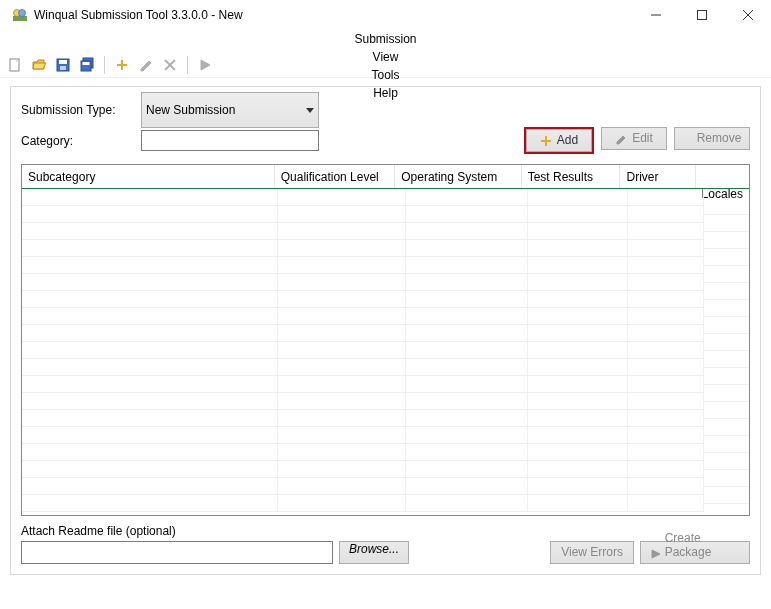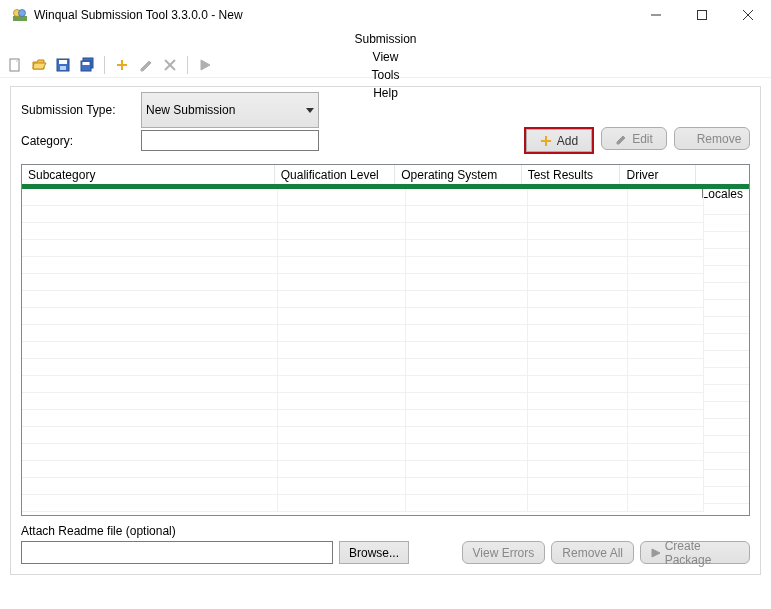--- a/index.html
+++ b/index.html
@@ -74,41 +74,41 @@
   .textfield {
     width: 178px; height: 21px;
     border: 1px solid #7a7a7a;
     background: #fff;
     padding: 0 3px;
   }
   .btn {
     height: 23px;
     border: 1px solid #adadad;
     background: linear-gradient(#eaeaea,#e1e1e1);
-    display: inline-flex; align-items:center; justify-content:center;
+    display: inline-flex; align-items:flex-end; justify-content:center;
     padding: 4px 10px;
     gap: 5px;
     color: #333;
   }
-  .btn.disabled { color: #888; border-radius: 6px; }
+  .btn.disabled { color: #888; }
   .btn.disabled svg * { fill: #999; stroke:#999; }
   .btn-row { display:flex; gap:7px; justify-content:flex-end; }
   .row-wrap { display:flex; align-items:center; }
   .row-wrap .left { flex:1; display:flex; align-items:center;}
   .highlight-box { border: 2px solid #b30d1a; padding: 0; display:inline-flex;}
   .highlight-box .btn { width: 66px; justify-content:center;}
   .table {
     margin-top: 10px;
     border: 1px solid #828790;
     height: 352px;
     overflow: hidden;
     background: #fff;
     position: relative;
   }
-  .thead { display:flex; height:24px; background:#fff; border-bottom:5px solid #15803d;}
+  .thead { display:flex; height:24px; background:#fff; border-bottom:1px solid #15803d;}
   .th {
     border-right: 1px solid #e6e6e6;
     padding: 4px 6px;
     font-weight: normal;
     display:flex; align-items:center;
   }
   .th:last-child{border-right:none;}
   .tbody { }
   .trow { display:flex; height: 17px; }
   .trow .td {
@@ -125,21 +125,21 @@
   .attach-section { margin-top: 8px;}
   .attach-section .label { margin-bottom: 3px;}
   .attach-row { display:flex; align-items:center; gap: 6px;}
   .attach-input {
     width: 312px; height:23px;
     border: 1px solid #7a7a7a; background:#fff; padding: 0 3px;
   }
   .browse-btn {
     height: 23px; width: 70px;
     border: 1px solid #adadad; background: linear-gradient(#eaeaea,#e1e1e1);
-    display:flex; align-items:center; justify-content:center;
+    display:flex; align-items:flex-start; justify-content:center;font-style:italic;
   }
   .bottom-right { flex:1; display:flex; justify-content:flex-end; gap:6px;}
   .bottom-right .btn { min-width: 78px;}
 </style>
 </head>
 <body>
 
 <div class="titlebar">
   <span class="app-icon">
     <svg width="16" height="16">
@@ -443,23 +443,20 @@
       <div class="label">Attach Readme file (optional)</div>
       <div class="attach-row">
         <div class="attach-input"></div>
         <div class="browse-btn">
           <span>Browse...</span>
         </div>
         <div class="bottom-right">
           <div class="btn disabled">
             <span>View Errors</span>
           </div>
-          <div class="btn disabled">
-            <span>Remove All</span>
-          </div>
           <div class="btn disabled" style="width:110px;">
             <svg width="10" height="10">
                 <polygon points="1,1 9,5 1,9" fill="#999"></polygon>
               </svg>
             <span>Create Package</span>
           </div>
         </div>
       </div>
     </div>
 

